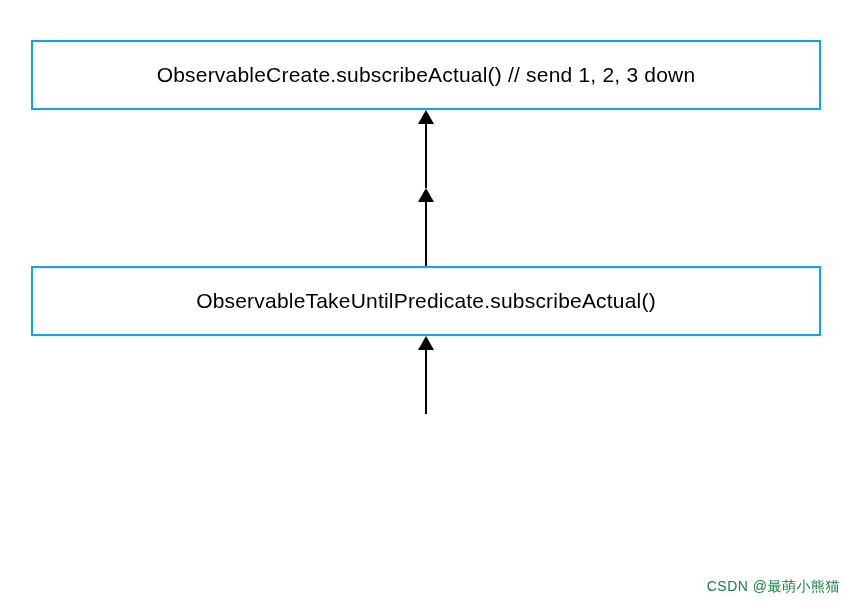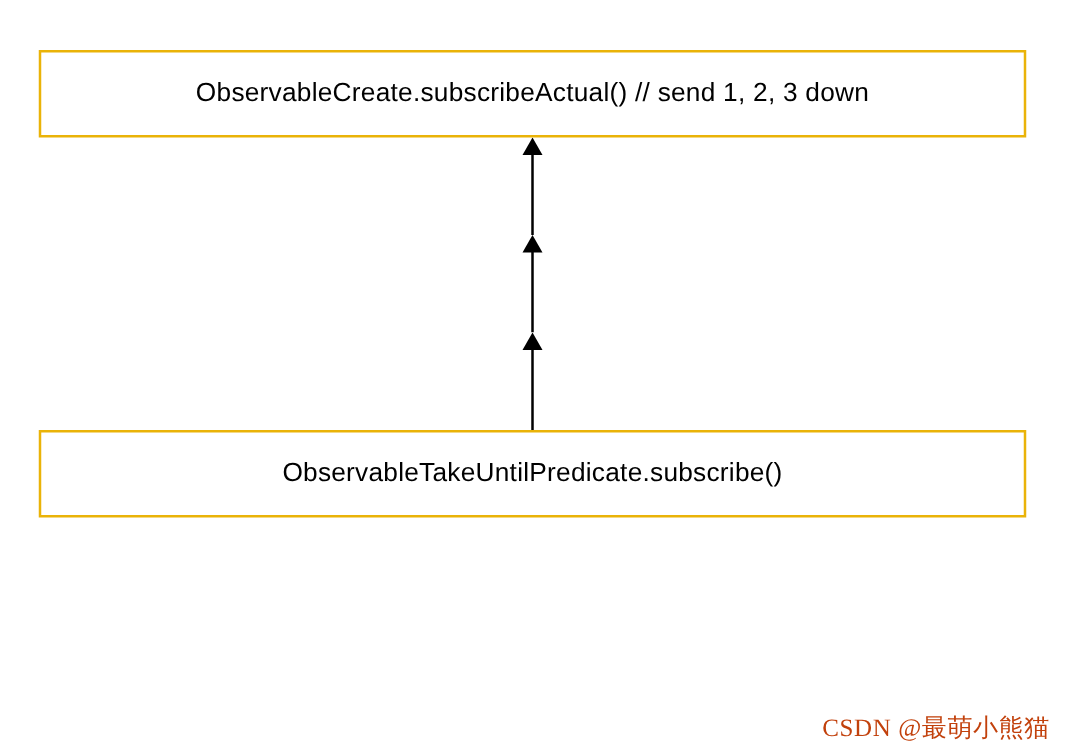--- a/index.html
+++ b/index.html
@@ -15,21 +15,21 @@
       position: relative;
       padding: 40px 30px 30px 30px;
     }
     .diagram {
       display: flex;
       flex-direction: column;
       align-items: center;
       width: 100%;
     }
     .box {
-      border: 2px solid #eab308;
+      border: 2px solid #0ea5e9;
       width: 790px;
       height: 70px;
       display: flex;
       align-items: center;
       justify-content: center;
       background: #ffffff;
     }
     .box-text {
       font-size: 21px;
       color: #000000;
@@ -42,23 +42,23 @@
       height: 78px;
       justify-content: center;
     }
     .arrow svg {
       display: block;
     }
     .watermark {
       position: absolute;
       bottom: 6px;
       right: 12px;
-      font-size: 20px;
-      color: #c2410c;
-      font-family: Liberation Serif, serif;
+      font-size: 14px;
+      color: #15803d;
+      font-family: Liberation Sans, sans-serif;
       letter-spacing: 0.5px;
     }
   </style>
 </head>
 <body>
 
 <div class="diagram">
 
   <div class="box">
     <span class="box-text">ObservableCreate.subscribeActual() // send 1, 2, 3 down</span>
@@ -72,27 +72,27 @@
   </div>
 
 
   <div class="arrow">
     <svg width="24" height="78" viewBox="0 0 24 78">
       <line x1="12" y1="12" x2="12" y2="78" stroke="#000000" stroke-width="2"></line>
       <polygon points="12,0 4,14 20,14" fill="#000000"></polygon>
     </svg>
   </div>
 
+  <div class="box">
+    <span class="box-text">ObservableTakeUntilPredicate.subscribeActual()</span>
+  </div>
 
   <div class="arrow">
     <svg width="24" height="78" viewBox="0 0 24 78">
       <line x1="12" y1="12" x2="12" y2="78" stroke="#000000" stroke-width="2"></line>
       <polygon points="12,0 4,14 20,14" fill="#000000"></polygon>
     </svg>
   </div>
 
-  <div class="box">
-    <span class="box-text">ObservableTakeUntilPredicate.subscribe()</span>
-  </div>
 
 </div>
 
 <div class="watermark">CSDN @最萌小熊猫</div>
 
 </body></html>

